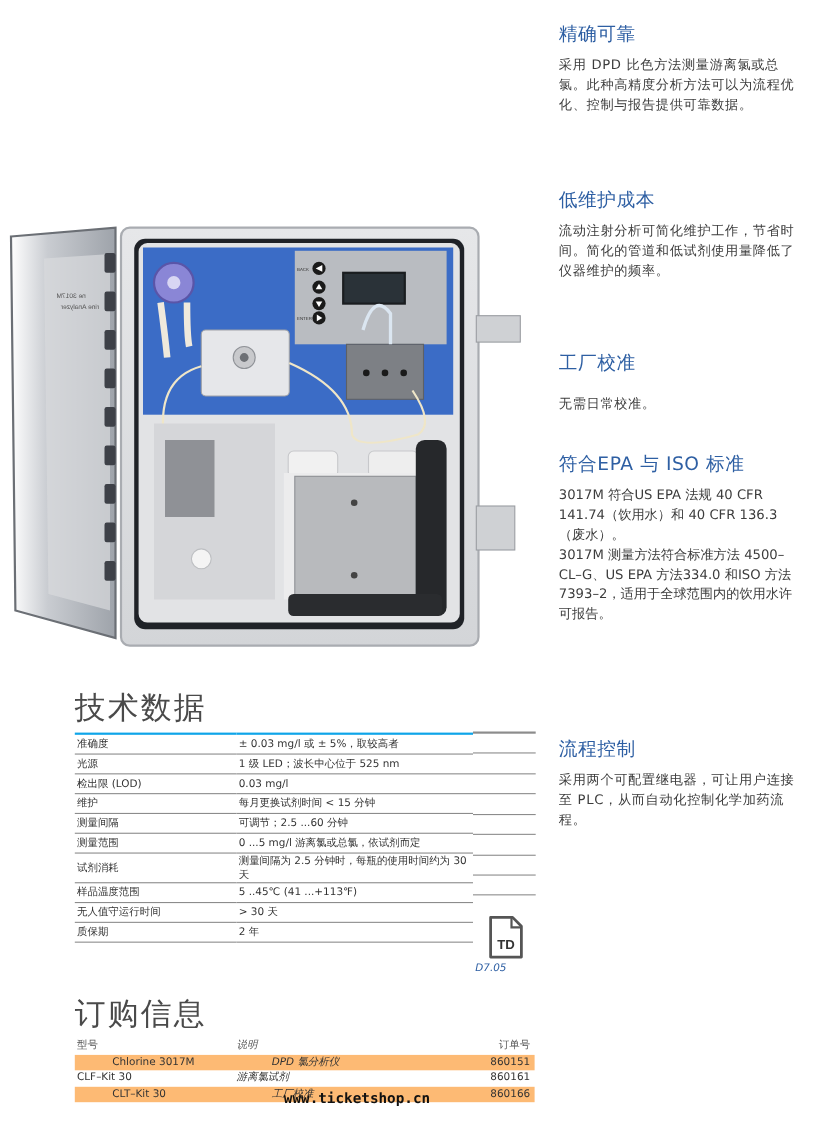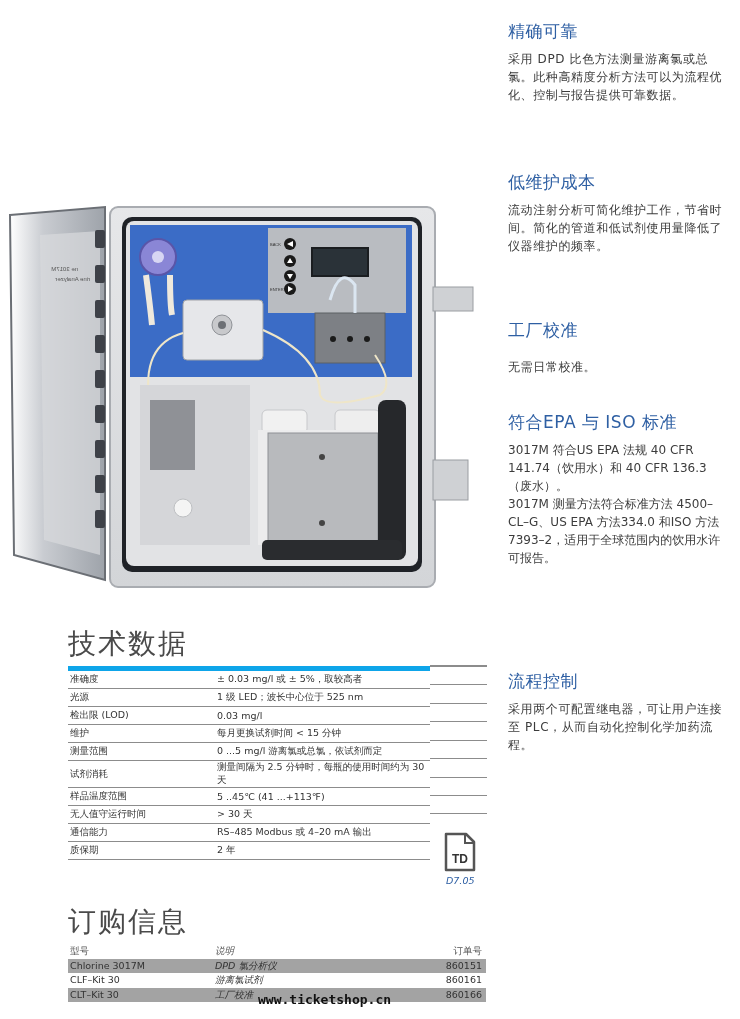--- a/index.html
+++ b/index.html
@@ -12,31 +12,31 @@
   .feature p { margin: 8px 0 0 0; font-size: 12px; line-height: 18px; color: #3c3c3c; letter-spacing: 0.6px; }
   .feature p.tight { letter-spacing: 0; }
 
   
   .photo { position: absolute; left: 0; top: 195px; width: 480px; height: 400px; }
 
   
   .section-title { position: absolute; left: 68px; font-size: 28px; font-weight: normal; color: #4a4a4a; margin: 0; letter-spacing: 2px; }
   .spec-table { position: absolute; left: 68px; top: 666px; width: 362px; border-collapse: collapse; font-size: 9.5px; color: #333; }
   .spec-table td { height: 17px; padding: 0 0 0 2px; border-bottom: 1.5px solid #8c8c8c; vertical-align: middle; }
-  .spec-table tr:first-child td { border-top: 5px solid #0ea5e9; }
+  .spec-table tr:first-child td { border-top: 2px solid #0ea5e9; }
   .spec-table td.k { width: 145px; }
   .spec-ext { position: absolute; left: 430px; height: 0; border-bottom: 1.5px solid #8c8c8c; width: 57px; }
 
   .td-icon { position: absolute; left: 444px; top: 832px; width: 32px; height: 40px; }
-  .td-code { position: absolute; left: 446px; top: 875px; font-size: 9.5px; font-style: italic; color: #2e5fa3; }
+  .td-code { position: absolute; left: 432px; top: 875px; font-size: 9.5px; font-style: italic; color: #2e5fa3; }
 
   
   .order { position: absolute; left: 68px; top: 944px; width: 418px; font-size: 9.5px; color: #333; }
   .order .row { display: flex; height: 14.5px; line-height: 14.5px; }
-  .order .row.shade { background: #a3a3a3; }
+  .order .row.shade { background: #fdba74; padding-left: 32px; }
   .order .c1 { width: 145px; padding-left: 2px; }
   .order .c2 { flex: 1; font-style: italic; }
   .order .c3 { width: 80px; text-align: right; padding-right: 4px; }
   .order .hdr { color: #555; }
 
   .watermark { position: absolute; left: 258px; top: 992px; font-family: "DejaVu Sans Mono", "Liberation Mono", monospace; font-weight: bold; font-size: 13px; color: #111; letter-spacing: 0px; }
 </style>
 </head>
 <body>
 
@@ -164,38 +164,38 @@
       </tr>
   <tr>
         <td class="k">检出限 (LOD)</td>
         <td class="v">0.03 mg/l</td>
       </tr>
   <tr>
         <td class="k">维护</td>
         <td class="v">每月更换试剂时间 &lt; 15 分钟</td>
       </tr>
   <tr>
+        <td class="k">测量间隔</td>
+        <td class="v">可调节；2.5 ...60 分钟</td>
+      </tr>
+  <tr>
         <td class="k">测量范围</td>
         <td class="v">0 ...5 mg/l 游离氯或总氯，依试剂而定</td>
       </tr>
   <tr>
         <td class="k">试剂消耗</td>
         <td class="v">测量间隔为 2.5 分钟时，每瓶的使用时间约为 30 天</td>
       </tr>
   <tr>
         <td class="k">样品温度范围</td>
         <td class="v">5 ..45℃ (41 ...+113℉)</td>
       </tr>
   <tr>
         <td class="k">无人值守运行时间</td>
         <td class="v">&gt; 30 天</td>
-      </tr>
-  <tr>
-        <td class="k">通信能力</td>
-        <td class="v">RS–485 Modbus 或 4–20 mA 输出</td>
       </tr>
   <tr>
         <td class="k">质保期</td>
         <td class="v">2 年</td>
       </tr>
 </tbody>
   </table>
 
 <div class="spec-ext" style="top:665px;border-bottom-width:2px;"></div>
 <div class="spec-ext" style="top:684px;"></div>

